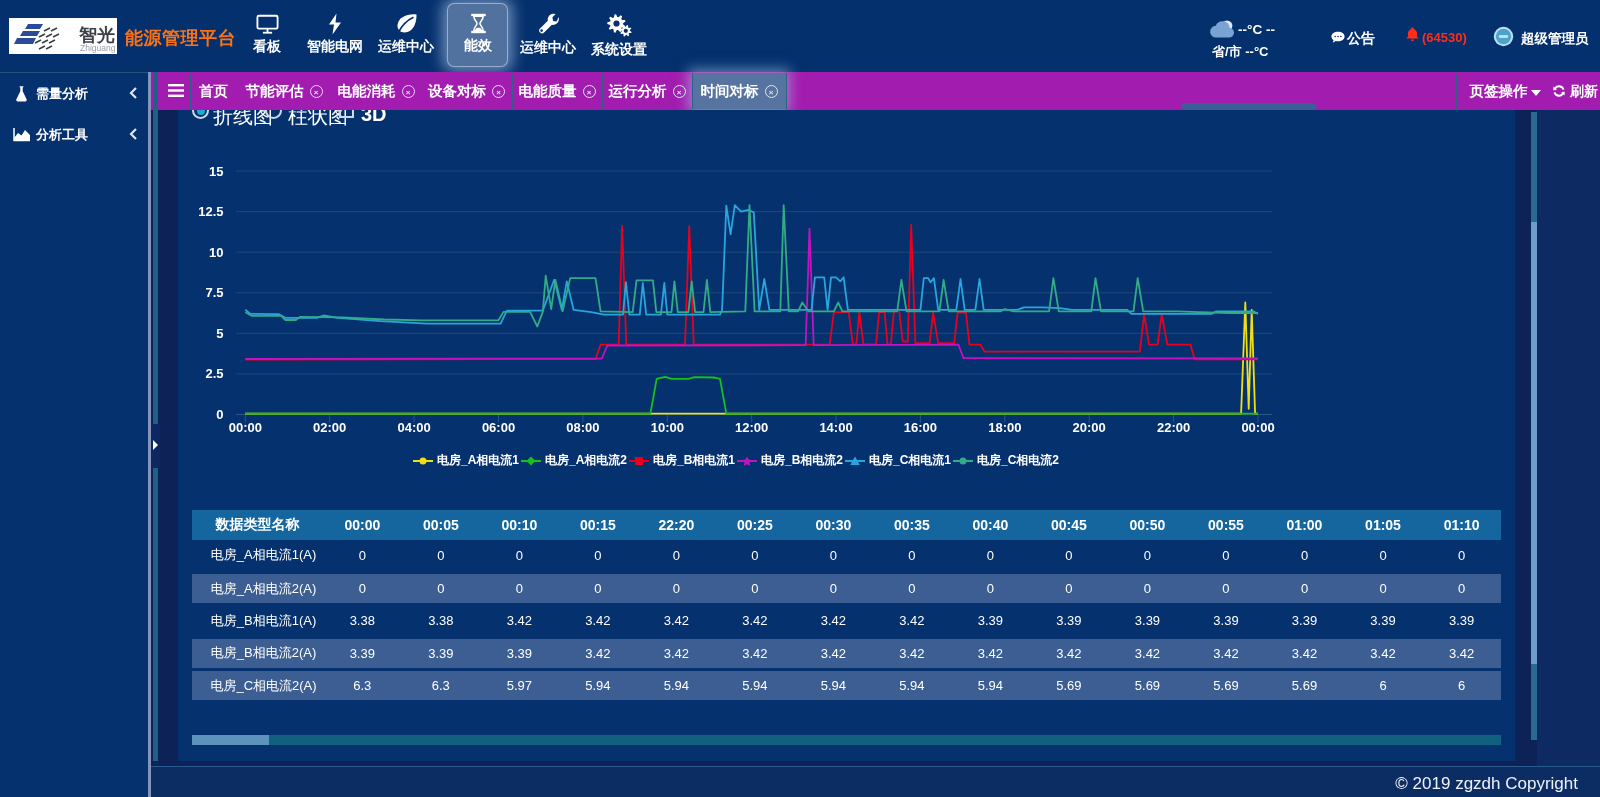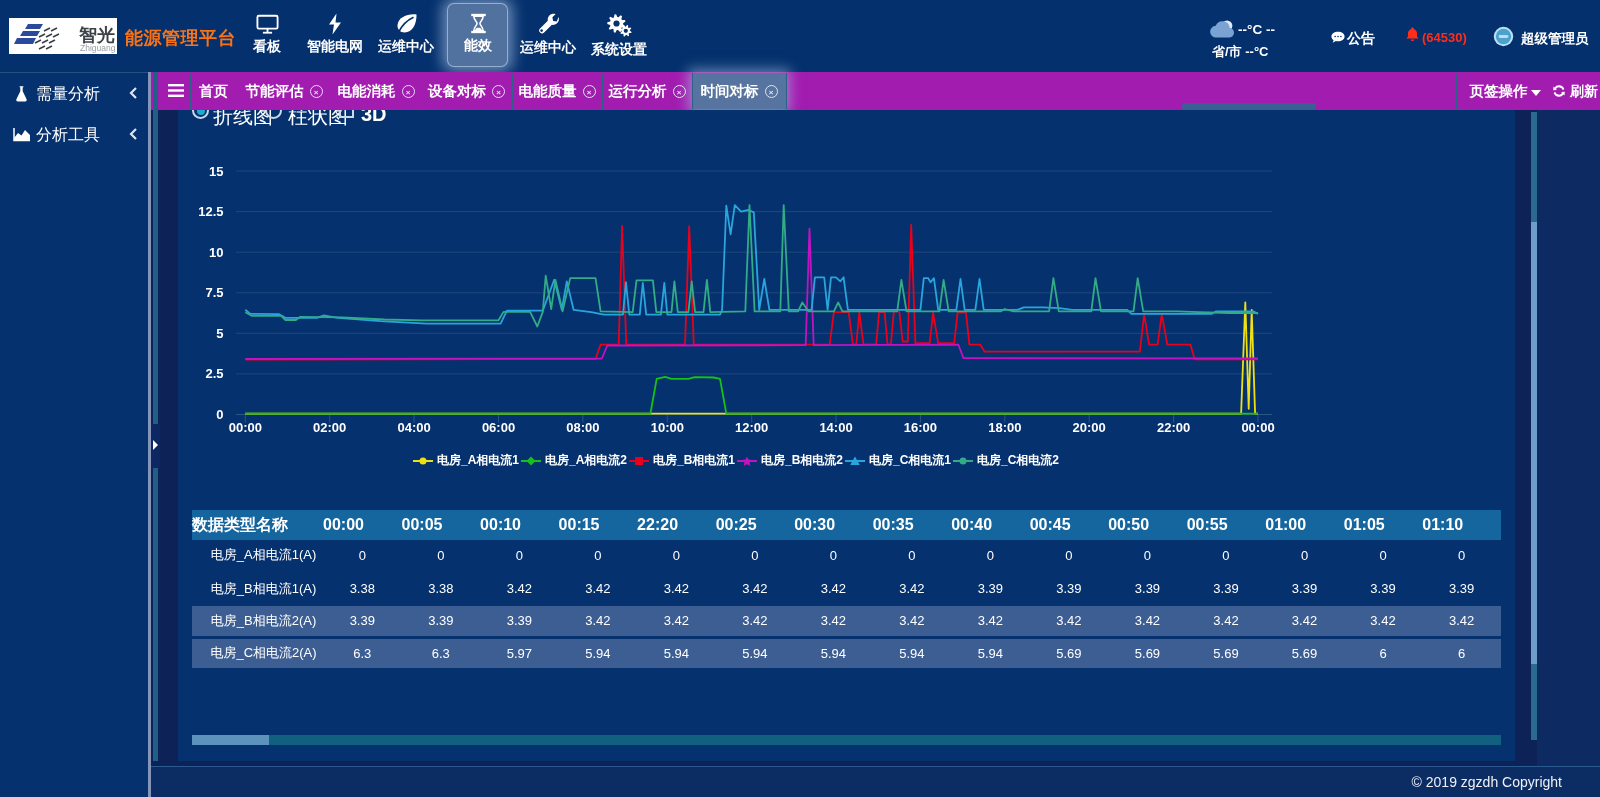--- a/index.html
+++ b/index.html
@@ -19,21 +19,21 @@
 
 #tabbar { position:absolute; left:150px; top:72px; width:1450px; height:38px; background:#a21caf; }
 .tabsep { position:absolute; top:1px; height:36px; width:1px; background:#2a6288; }
 .tab { position:absolute; top:0; height:38px; line-height:38px; color:#fff; font-size:14.5px; font-weight:bold; text-align:center; }
 #tab-active { position:absolute; left:542px; top:1px; width:94px; height:36px; background:#56749f; box-shadow:0 0 12px 4px rgba(170,198,228,0.55); }
 .closex { display:inline-block; width:13px; height:13px; line-height:13px; border:1px solid #dde5f0; border-radius:50%; font-size:8px; color:#dde5f0; text-align:center; vertical-align:1px; margin-left:6px; font-weight:bold; }
 #tabscrollthumb { position:absolute; left:1182px; top:103px; width:134px; height:7px; background:#3a5f94; border-radius:3px;}
 
 
 #sidebar { position:absolute; left:0; top:72px; width:148px; height:725px; background:#05316e; border-top:1px solid #28517e; }
-.menuitem { position:relative; height:41px; line-height:41px; color:#fff; font-size:16px; font-weight:normal; padding-left:36px; }
+.menuitem { position:relative; height:41px; line-height:41px; color:#fff; font-size:13px; font-weight:bold; padding-left:36px; }
 .menuitem > svg { position:absolute; left:13px; top:12px; }
 .menuitem .chev { position:absolute; right:11px; top:14px; line-height:0; }
 #resizer { position:absolute; left:148px; top:72px; width:3px; height:725px; background:#8495b9; }
 #tealstrip { position:absolute; left:153px; top:72px; width:5px; height:689px; background:#1f6186; }
 #collapse { position:absolute; left:151px; top:424px; width:9px; height:44px; background:#0d2763; }
 #collapse:after { content:""; position:absolute; left:2px; top:16px; border-left:5.5px solid #fff; border-top:5.5px solid transparent; border-bottom:5.5px solid transparent; }
 
 
 #content { position:absolute; left:151px; top:110px; width:1449px; height:656px; background:#0e2a63; }
 #gutter { position:absolute; left:151px; top:110px; width:1386px; height:656px; background:#0d2256; }
@@ -49,31 +49,31 @@
 
 #charttitle { position:absolute; left:0px; top:23px; width:1124px; text-align:center; color:#fff; font-size:17px; font-weight:bold; letter-spacing:0.5px; }
 
 
 #legend { position:absolute; left:0; top:340px; width:1116px; text-align:center; }
 .legitem { display:inline-block; margin:0 1px; color:#fff; font-size:12px; font-weight:bold; }
 .legitem svg { vertical-align:-2px; margin-right:4px; }
 
 
 #dtable { position:absolute; left:14px; top:400px; width:1309px; border-collapse:collapse; table-layout:fixed; }
-#dtable th { background:#15669f; height:30px; color:#fff; font-size:16px; font-weight:bold; text-align:left; }
+#dtable th { background:#15669f; height:30px; color:#fff; font-size:14px; font-weight:bold; text-align:center; }
 #dtable td { height:32.4px; color:#fff; font-size:13px; text-align:center; border-bottom:3px solid #05316e; }
 #dtable td:first-child { padding-left:12px; }
 #dtable tr.even td { background:#3c5e93; }
 
 #hsb-track { position:absolute; left:14px; top:625px; width:1309px; height:10px; background:#11607f; }
 #hsb-thumb { position:absolute; left:14px; top:625px; width:77px; height:10px; background:#5b93bd; }
 
 
 #footer { position:absolute; left:151px; top:766px; width:1449px; height:31px; background:#0c2c64; border-top:1px solid #2a5a8f; }
-#footer span { position:absolute; right:38px; top:7px; color:#eef2f8; font-size:14px; }
+#footer span { position:absolute; right:22px; top:7px; color:#eef2f8; font-size:17px; }
 </style>
 </head>
 <body>
 <div id="app">
 
   <div id="header"></div>
   <div id="logo"><svg width="108" height="36" viewBox="0 0 108 36">
 <g>
 <polygon points="19,6 34,6 31,11 16,11" fill="#2b4a9b"></polygon>
 <polygon points="14,13 31,13 28,18 11,18" fill="#2b4a9b"></polygon>
@@ -336,20 +336,38 @@
             <td>0</td>
             <td>0</td>
             <td>0</td>
             <td>0</td>
             <td>0</td>
             <td>0</td>
             <td>0</td>
             <td>0</td>
             <td>0</td>
           </tr>
+<tr class="even">
+            <td>电房_A相电流2(A)</td>
+            <td>0</td>
+            <td>0</td>
+            <td>0</td>
+            <td>0</td>
+            <td>0</td>
+            <td>0</td>
+            <td>0</td>
+            <td>0</td>
+            <td>0</td>
+            <td>0</td>
+            <td>0</td>
+            <td>0</td>
+            <td>0</td>
+            <td>0</td>
+            <td>0</td>
+          </tr>
 <tr class="odd">
             <td>电房_B相电流1(A)</td>
             <td>3.38</td>
             <td>3.38</td>
             <td>3.42</td>
             <td>3.42</td>
             <td>3.42</td>
             <td>3.42</td>
             <td>3.42</td>
             <td>3.42</td>

